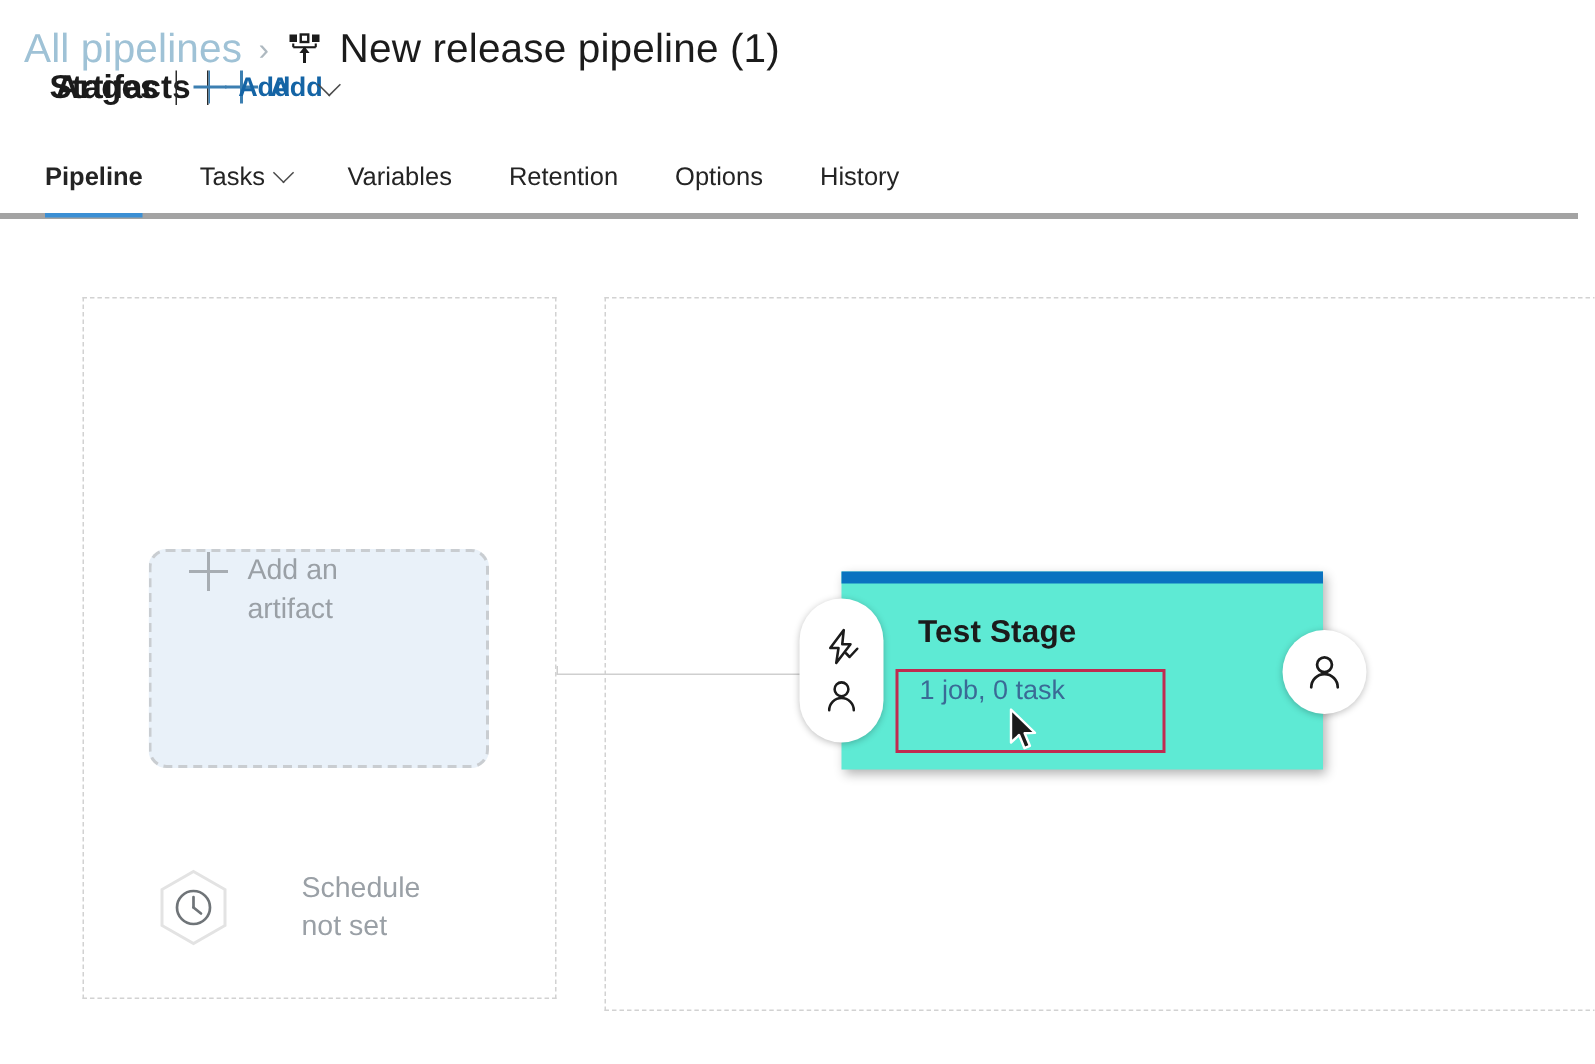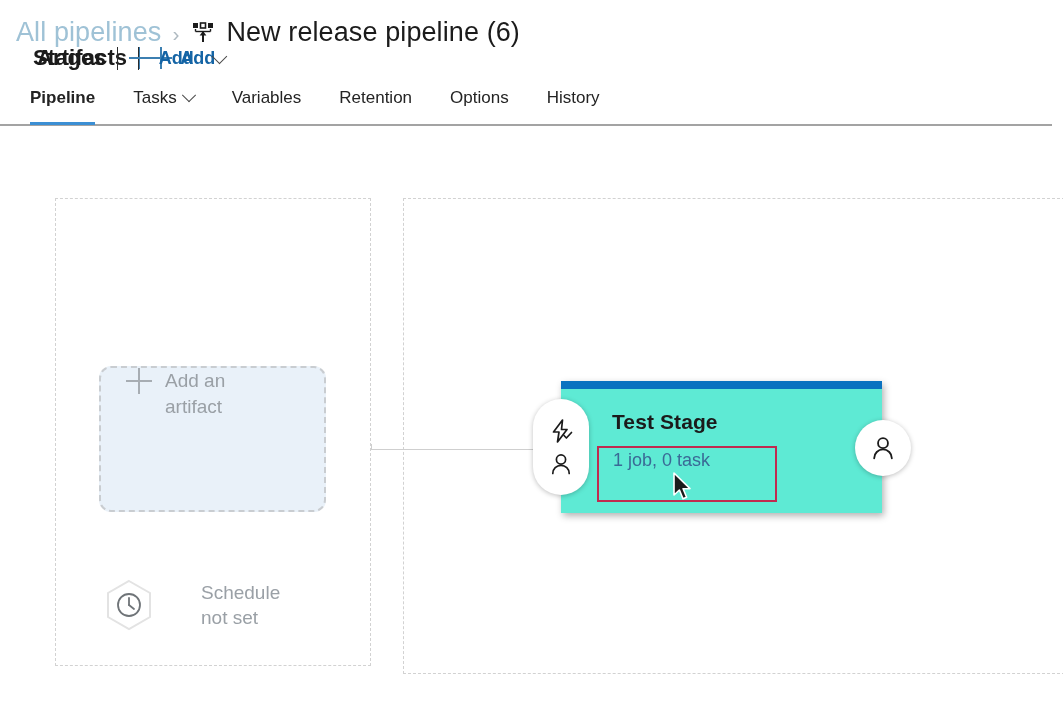--- a/index.html
+++ b/index.html
@@ -55,24 +55,24 @@
     font-size: 27px;
     color: #1b1b1b;
     white-space: nowrap;
     letter-spacing: 0.1px;
   }
 
   
   .tabbar {
     position: absolute;
     left: 0;
-    top: 70px;
+    top: 90px;
     width: 1052px;
     height: 56px;
-    border-bottom: 2px solid #a3a3a3;
+    border-bottom: 4px solid #a3a3a3;
     box-sizing: border-box;
   }
   .tabs {
     position: absolute;
     left: 30px;
     top: 0;
     height: 55px;
     display: flex;
     align-items: center;
     gap: 38px;
@@ -346,21 +346,21 @@
         <rect x="3" y="3" width="5" height="5" fill="#1b1b1b"></rect>
         <rect x="10.5" y="3" width="5" height="5" fill="none" stroke="#1b1b1b" stroke-width="1.6"></rect>
         <rect x="18" y="3" width="5" height="5" fill="#1b1b1b"></rect>
         <line x1="5.5" y1="9" x2="5.5" y2="11.5" stroke="#1b1b1b" stroke-width="1.4"></line>
         <line x1="20.5" y1="9" x2="20.5" y2="11.5" stroke="#1b1b1b" stroke-width="1.4"></line>
         <line x1="5.5" y1="11.5" x2="20.5" y2="11.5" stroke="#1b1b1b" stroke-width="1.4"></line>
         <line x1="13" y1="11.5" x2="13" y2="22" stroke="#1b1b1b" stroke-width="2"></line>
         <path d="M13 11 L9.6 15.4 L16.4 15.4 Z" fill="#1b1b1b"></path>
       </svg>
     </span>
-    <span class="crumb-title">New release pipeline (6)</span>
+    <span class="crumb-title">New release pipeline (1)</span>
   </span>
 </div>
 
 <div class="tabbar">
   <div class="tabs">
     <div class="tab active">
       <span>Pipeline</span>
     </div>
     <div class="tab">
       <span>Tasks</span>

